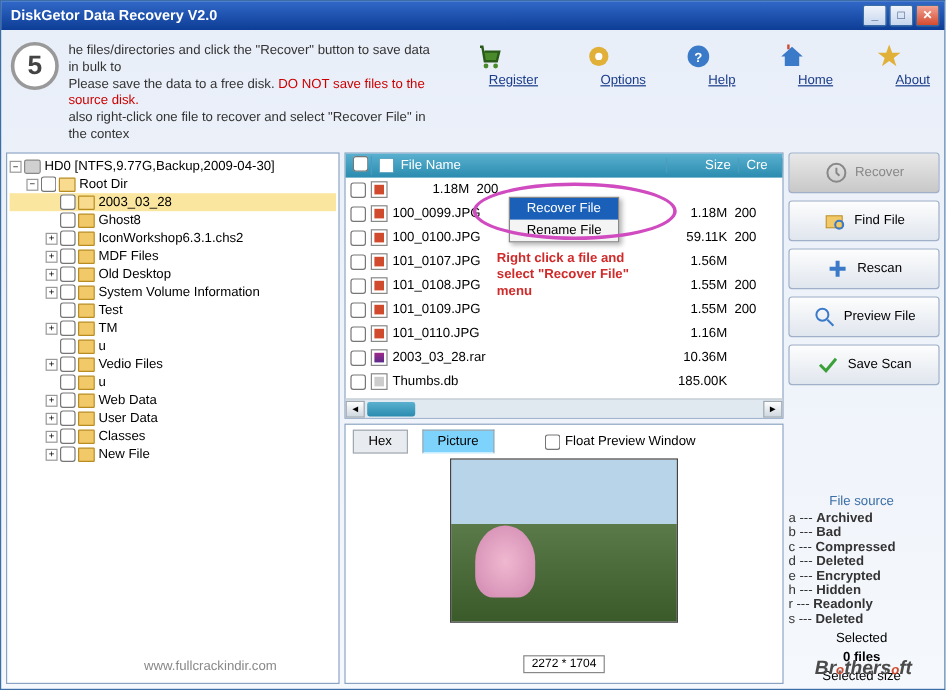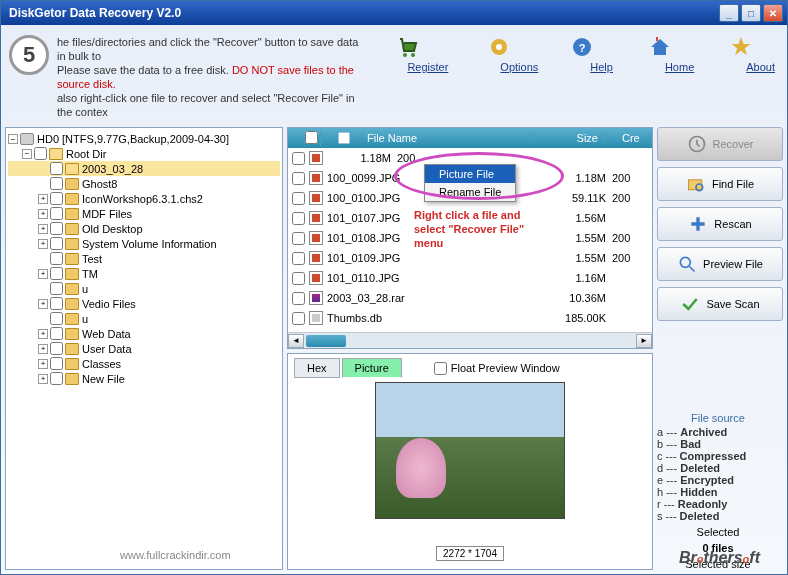--- a/index.html
+++ b/index.html
@@ -25,44 +25,44 @@
 .tree-item .noexp { width: 12px; display: inline-block; }
 .tree-item .chk { margin-right: 2px; }
 .tree-item .ficon { width: 14px; height: 12px; background: #f2c968; border: 1px solid #b88c20; margin-right: 3px; border-radius: 1px; }
 .tree-item .ficon.open { background: #f8db8f; }
 .tree-item .ficon.disk { background: #d0d0d0; border-color: #888; border-radius: 2px; }
 .tree-item.selected { background: #fbe6a0; }
 .indent-1 { padding-left: 14px; } .indent-2 { padding-left: 30px; }
 .center { flex: 1; display: flex; flex-direction: column; gap: 4px; min-width: 0; }
 .filelist { height: 222px; background: #fff; border: 1px solid #8aa3c3; display: flex; flex-direction: column; position: relative; }
 .fl-header { display: flex; background: linear-gradient(#5ab0cf, #2a8caf); color: #fff; font-size: 11px; height: 20px; align-items: center; }
-.fl-header .col { padding: 0 6px; border-right: 1px solid #4a9cbe; margin-left: 11px; }
+.fl-header .col { padding: 0 6px; border-right: 1px solid #4a9cbe; }
 .fl-body { flex: 1; overflow: hidden; }
 .fl-row { display: flex; align-items: center; height: 20px; font-size: 11px; }
 .fl-row .chk { margin: 0 4px; }
 .fl-row .fileicon { width: 14px; height: 14px; background: #fff; border: 1px solid #888; margin-right: 4px; position: relative; }
 .fl-row .fileicon.jpg::after { content: ""; position: absolute; inset: 2px; background: #d04a2e; }
 .fl-row .fileicon.rar::after { content: ""; position: absolute; inset: 2px; background: linear-gradient(#a02a8a, #5a2a8a); }
 .fl-row .fileicon.db::after { content: ""; position: absolute; inset: 2px; background: #ccc; }
 .fl-row .fname { flex: 1; padding-left: 0; }
 .fl-row .fsize { width: 70px; text-align: right; padding-right: 6px; }
 .fl-row .fcre { width: 40px; }
 .fl-scroll { height: 16px; background: #e0e8f0; display: flex; align-items: center; border-top: 1px solid #c0c8d0; }
 .fl-scroll .arr { width: 16px; height: 14px; background: linear-gradient(#fefefe, #d0d8e0); border: 1px solid #a0a8b0; display: flex; align-items: center; justify-content: center; font-size: 8px; }
 .fl-scroll .bar { flex: 1; }
 .fl-scroll .thumb { width: 40px; height: 12px; background: linear-gradient(#5ab0cf, #2a8caf); border-radius: 2px; margin-left: 2px; }
 .ctx-menu { position: absolute; top: 36px; left: 136px; background: #f4f4f4; border: 1px solid #888; box-shadow: 2px 2px 4px rgba(0,0,0,0.3); z-index: 10; }
 .ctx-item { padding: 3px 14px; font-size: 11px; cursor: pointer; }
 .ctx-item.hover { background: #1a5fb8; color: #fff; }
 .ring { position: absolute; top: 24px; left: 106px; width: 170px; height: 48px; border: 3px solid #d04ac0; border-radius: 50%; z-index: 11; pointer-events: none; }
 .hint { position: absolute; top: 80px; left: 126px; color: #d02a2a; font-size: 12px; font-weight: bold; z-index: 11; line-height: 14px; }
 .preview { flex: 1; background: #fff; border: 1px solid #8aa3c3; display: flex; flex-direction: column; }
-.pv-tabs { display: flex; align-items: center; padding: 4px 6px; gap: 2px; }
+.pv-tabs { display: flex; align-items: center; padding: 4px 6px; gap: 12px; }
 .pv-tab { padding: 3px 12px; border: 1px solid #a0a8b0; background: #e8ecf0; cursor: pointer; font-size: 11px; }
-.pv-tab.active { background: #86efac; border-bottom-color: #fff; }
+.pv-tab.active { background: #7dd3fc; border-bottom-color: #fff; }
 .pv-float { margin-left: 30px; display: flex; align-items: center; gap: 4px; }
 .pv-img { flex: 1; display: flex; align-items: flex-start; justify-content: center; position: relative; }
 .pv-img-box { width: 190px; height: 137px; border: 1px solid #444; background: linear-gradient(#b8d4e8 0%, #b8d4e8 40%, #5a7a4a 40%, #3a5a2a 100%); position: relative; }
 .pv-img-box::after { content: ""; position: absolute; left: 20px; bottom: 20px; width: 50px; height: 60px; background: radial-gradient(#f0b8d0, #d088b0); border-radius: 50% 50% 30% 30%; }
 .pv-dim { position: absolute; bottom: 8px; left: 50%; transform: translateX(-50%); background: #fff; border: 1px solid #888; padding: 1px 6px; font-size: 10px; }
 .right { width: 126px; display: flex; flex-direction: column; gap: 6px; }
 .action-btn { height: 34px; background: linear-gradient(#fdfdfd, #e0e6ee); border: 1px solid #a0b0c8; border-radius: 3px; display: flex; align-items: center; justify-content: center; gap: 6px; cursor: pointer; font-size: 11px; }
 .action-btn.recover { background: linear-gradient(#e8e8e8, #c8c8c8); color: #888; }
 .action-btn.recover .aicon { filter: grayscale(0.3); }
 .aicon { width: 20px; height: 20px; }
@@ -320,21 +320,21 @@
             </div>
           <div class="fl-scroll">
             <div class="arr">◄</div>
             <div class="bar">
                 <div class="thumb"></div>
               </div>
             <div class="arr">►</div>
           </div>
 
           <div class="ctx-menu">
-            <div class="ctx-item hover">Picture File</div>
+            <div class="ctx-item hover">Recover File</div>
             <div class="ctx-item">Rename File</div>
           </div>
           <div class="ring"></div>
           <div class="hint">
             <div>Right click a file and</div>
             <div>select "Recover File"</div>
             <div>menu</div>
           </div>
         </div>
 

